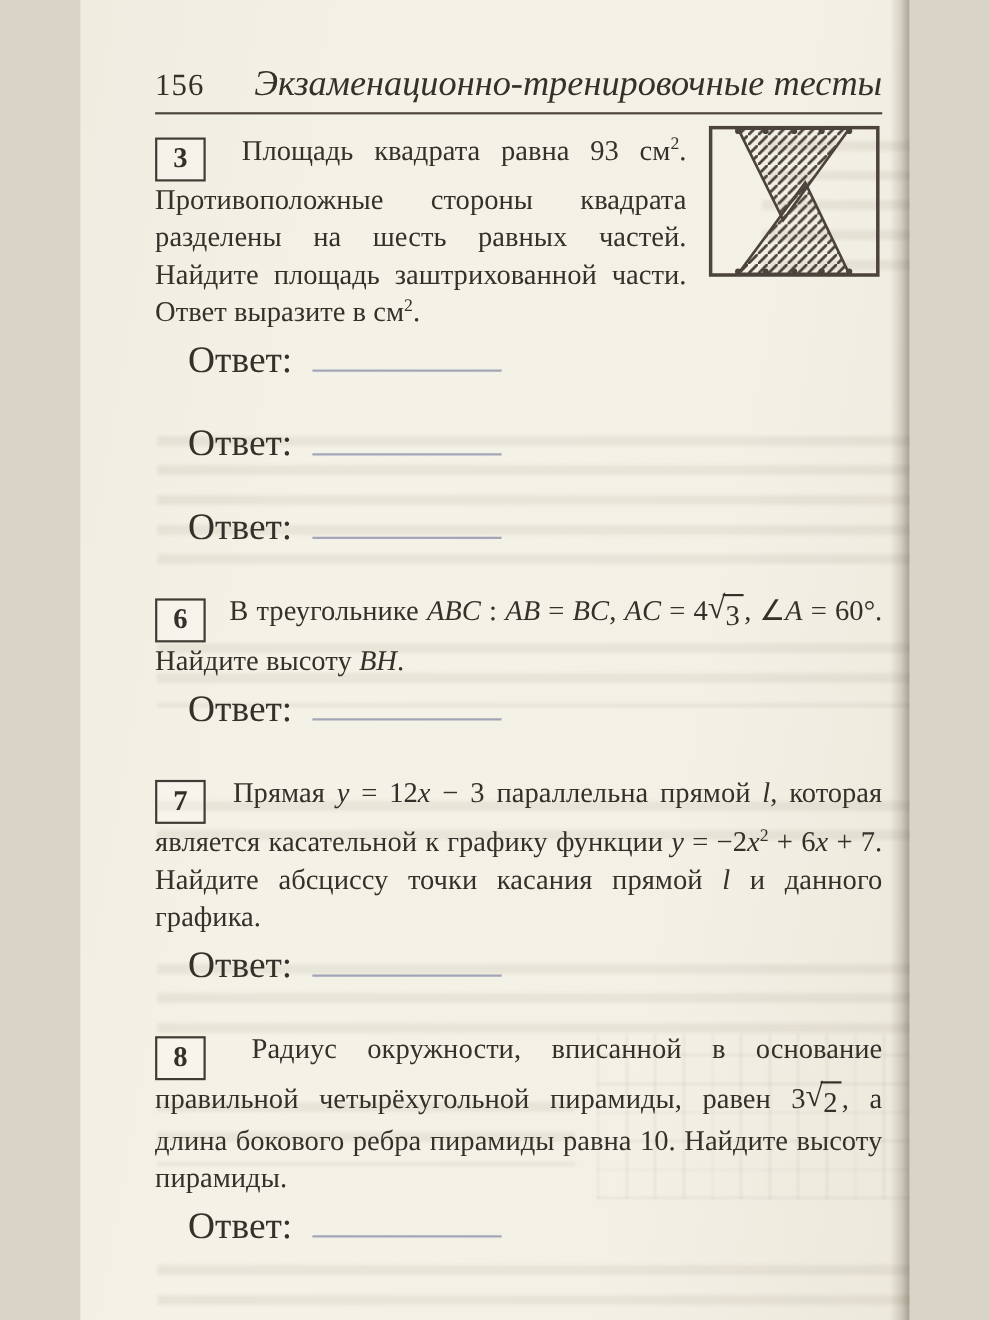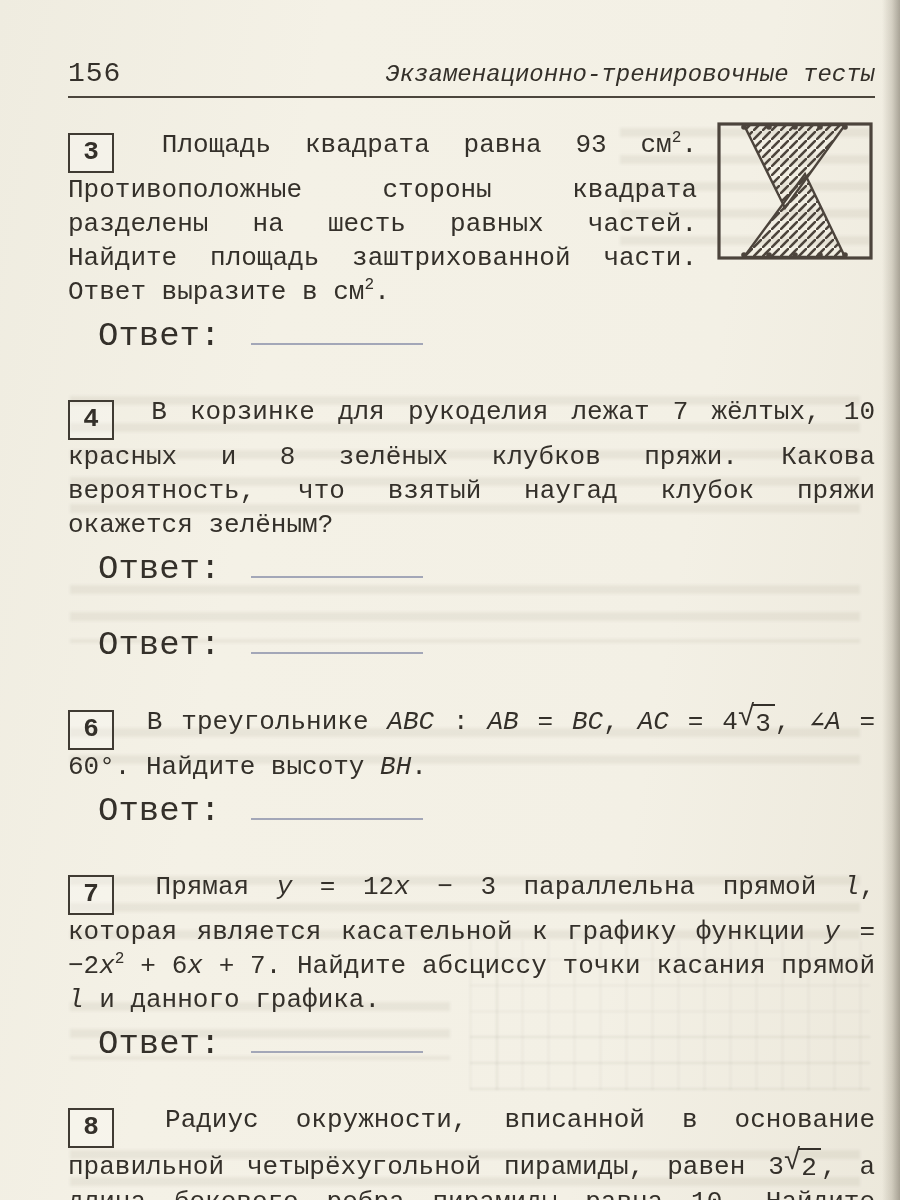--- a/index.html
+++ b/index.html
@@ -1,21 +1,21 @@
 <!DOCTYPE html>
 <html><head>
 <meta charset="utf-8">
 <style>
   html,body{margin:0;padding:0;background:#d9d4c6;}
   .page{
     position:relative;
-    width:900px;height:1200px;
+    width:754px;height:1200px;
     margin:0 auto;
     background:linear-gradient(100deg,#efece0 0%, #f4f1e6 30%, #f3f0e5 70%, #ece8db 100%);
-    font-family:Liberation Mono, monospace;
+    font-family:Liberation Serif, serif;
     color:#34302a;
     overflow:hidden;
     box-sizing:border-box;
     padding:58px 25px 0 68px;
   }
   .edge-shadow{
     position:absolute;top:0;right:0;width:18px;height:1200px;
     background:linear-gradient(to right, rgba(80,70,52,0) 0%, rgba(80,70,52,.18) 55%, rgba(60,52,38,.40) 100%);
     pointer-events:none;z-index:5;
   }
@@ -33,24 +33,24 @@
     filter:blur(1px);
   }
   .content{position:relative;z-index:2;}
   
   .header{
     display:flex;justify-content:space-between;align-items:baseline;
     border-bottom:2.5px solid #4c463d;
     padding-bottom:7px;
   }
   .page-num{font-size:28px;letter-spacing:1px;}
-  .header-title{font-style:italic;font-size:24px;}
+  .header-title{font-style:italic;font-size:33px;}
   
   .problem{margin-top:42px;font-size:26px;line-height:34px;}
-  .problem:first-of-type{margin-top:30px;}
+  .problem:first-of-type{margin-top:16px;}
   .ptext{margin:0;text-align:justify;}
   .numbox{
     display:inline-block;
     min-width:36px;height:36px;line-height:34px;
     border:2px solid #403b33;
     text-align:center;font-weight:bold;
     margin-right:14px;padding:0 3px;
     vertical-align:-7px;
     background:rgba(255,255,255,.25);
   }
@@ -121,24 +121,20 @@
       <span class="numbox">3</span>
       <span class="runs">Площадь квадрата равна 93 см<sup>2</sup>. Противоположные стороны квадрата разделены на шесть равных частей. Найдите площадь заштрихованной части. Ответ выразите в см<sup>2</sup>.</span>
     </p>
     <div class="answer-row">
       <span class="answer-label">Ответ:</span>
       <span class="answer-line"></span>
     </div>
   </div>
 
   <div class="problem problem-4">
-    <p class="ptext">
-      <span class="numbox">4</span>
-      <span class="runs">В корзинке для рукоделия лежат 7 жёлтых, 10 красных и 8 зелёных клубков пряжи. Какова вероятность, что взятый наугад клубок пряжи окажется зелёным?</span>
-    </p>
     <div class="answer-row">
       <span class="answer-label">Ответ:</span>
       <span class="answer-line"></span>
     </div>
   </div>
 
   <div class="problem problem-5">
     <div class="answer-row">
       <span class="answer-label">Ответ:</span>
       <span class="answer-line"></span>

